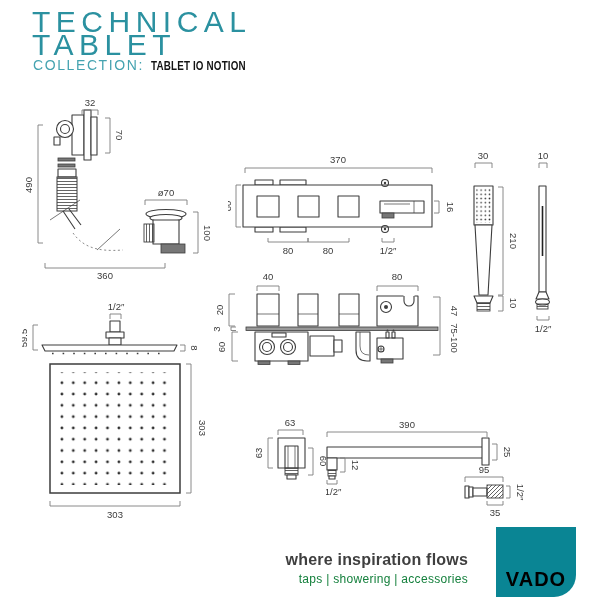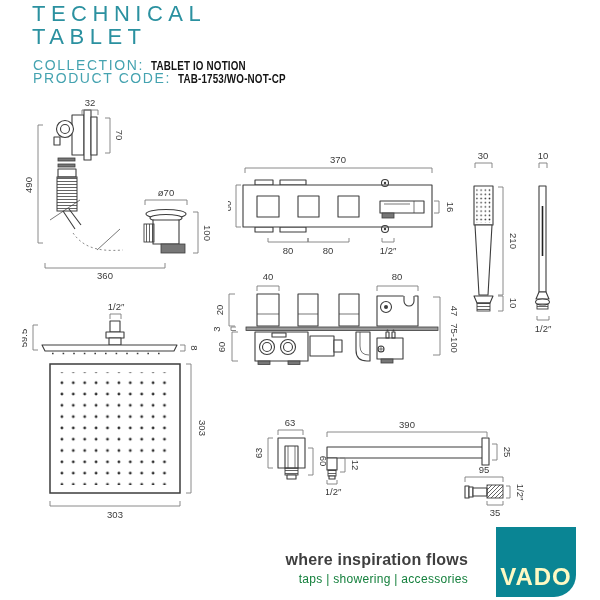--- a/index.html
+++ b/index.html
@@ -1,19 +1,19 @@
 <!DOCTYPE html>
 <html><head>
 <meta charset="utf-8">
 <style>
   html,body{margin:0;padding:0;background:#fff;}
   .page{position:relative;width:600px;height:600px;background:#fff;overflow:hidden;
         font-family:"Liberation Sans",sans-serif;}
   
-  .title{position:absolute;left:32px;top:2px;color:#2b91a0;font-size:22px;
+  .title{position:absolute;left:32px;top:10px;color:#2b91a0;font-size:30px;
          letter-spacing:5.5px;line-height:23px;font-weight:400;}
   .meta-row{position:absolute;left:33px;white-space:nowrap;}
   .meta-row.r1{top:56px;} .meta-row.r2{top:69px;}
   .mlabel{color:#45a3b0;font-size:14px;font-weight:400;letter-spacing:1.6px;}
   .mvalue{color:#141414;font-size:12px;font-weight:700;display:inline-block;
           transform:scaleX(.82);transform-origin:0 60%;letter-spacing:.2px;margin-left:3px;}
   
   .drw{position:absolute;}
   .ln{fill:none;stroke:#3d3d3d;stroke-width:1.1;stroke-linejoin:round;}
   .lnw{fill:#fff;stroke:#3d3d3d;stroke-width:1.1;stroke-linejoin:round;}
@@ -22,21 +22,21 @@
   .gr{fill:#999;stroke:#3d3d3d;stroke-width:.8;}
   .dim{fill:none;stroke:#7d7d7d;stroke-width:.9;}
   .dash{stroke-dasharray:2,2.6;stroke-width:.9;}
   .dt{font:9.5px "Liberation Sans",sans-serif;fill:#3a3a3a;}
   
   .tagline{position:absolute;right:132px;top:551px;text-align:right;}
   .tag1{font-size:16px;font-weight:700;color:#3f3f3f;letter-spacing:.2px;}
   .tag2{font-size:12px;color:#15803d;margin-top:3px;letter-spacing:.3px;}
   .logo{position:absolute;left:496px;top:527px;width:80px;height:70px;background:#0a8594;
         border-radius:0 0 22px 0;display:flex;align-items:flex-end;justify-content:center;}
-  .logo span{color:#fef9c3;font-size:24px;font-weight:700;letter-spacing:1px;margin-bottom:6px;}
+  .logo span{color:#000000;font-size:20px;font-weight:700;letter-spacing:1px;margin-bottom:6px;}
 </style>
 </head>
 <body>
 
 <div class="page">
 
   <svg width="0" height="0" style="position:absolute">
     <defs>
       <pattern id="hatchH" patternUnits="userSpaceOnUse" width="4" height="3">
         <path d="M0,1.5 H4" stroke="#3d3d3d" stroke-width="0.8"></path>
@@ -56,24 +56,20 @@
     </defs>
   </svg>
 
   <div class="title">
     <div>TECHNICAL</div>
     <div>TABLET</div>
   </div>
   <div class="meta-row r1">
     <span class="mlabel">COLLECTION:</span>
     <span class="mvalue">TABLET IO NOTION</span>
-  </div>
-  <div class="meta-row r2">
-    <span class="mlabel">PRODUCT CODE:</span>
-    <span class="mvalue">TAB-1753/WO-NOT-CP</span>
   </div>
 
   <svg class="drw" style="left:25px;top:93px" width="195" height="190" viewBox="0 0 195 190">
     <g>
       <rect class="lnw" x="47" y="22" width="12" height="40"></rect>
       <rect class="lnw" x="59" y="17" width="7" height="50"></rect>
       <rect class="lnw" x="66" y="24" width="6" height="38"></rect>
       <circle class="lnw" cx="40" cy="36" r="8.5"></circle>
       <circle class="ln" cx="40" cy="36" r="4.5"></circle>
       <rect class="lnw" x="29" y="44" width="6" height="8"></rect>

